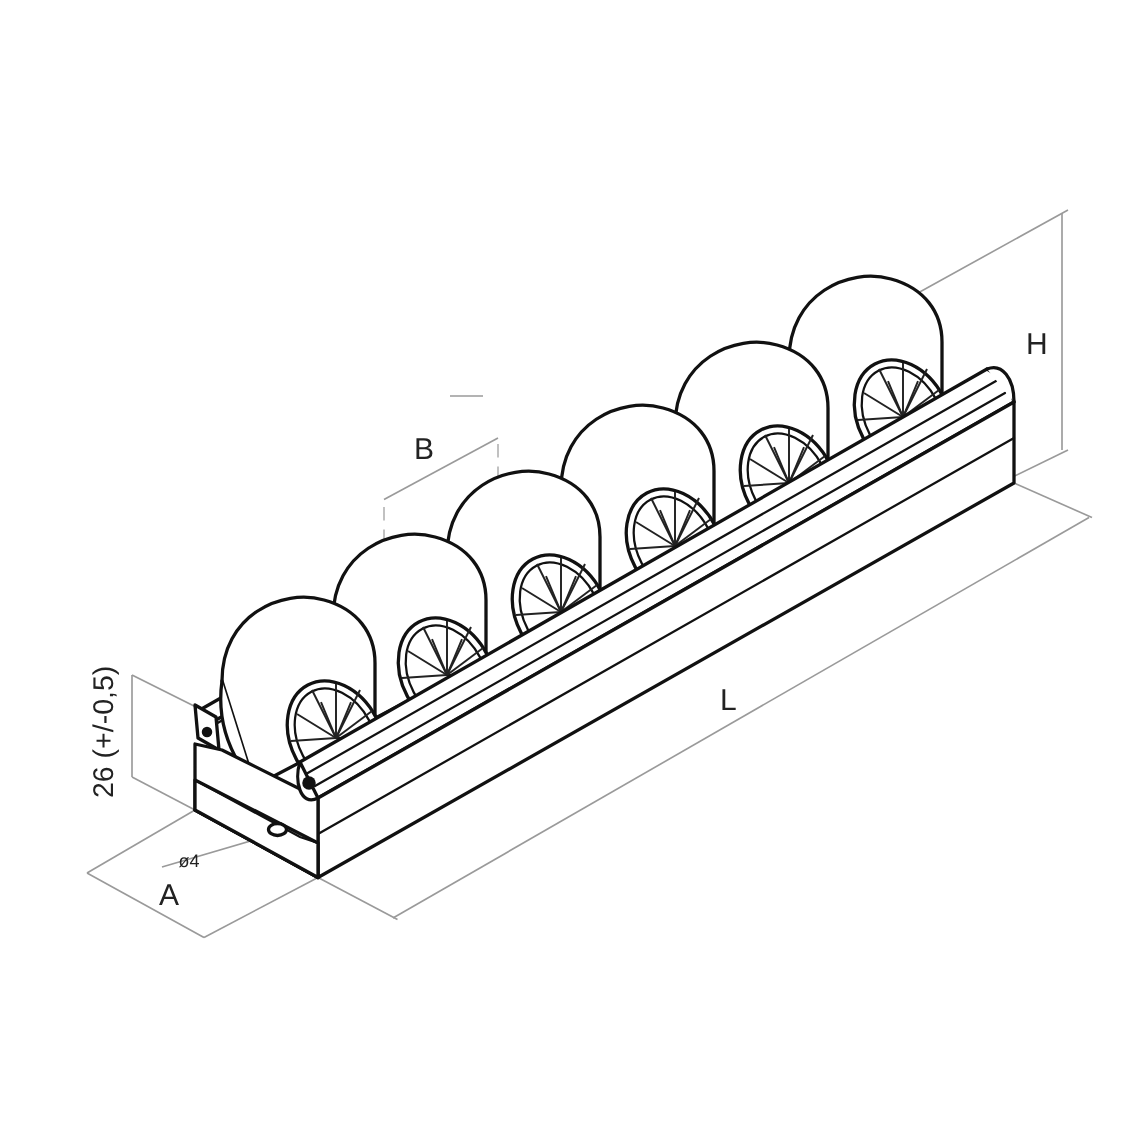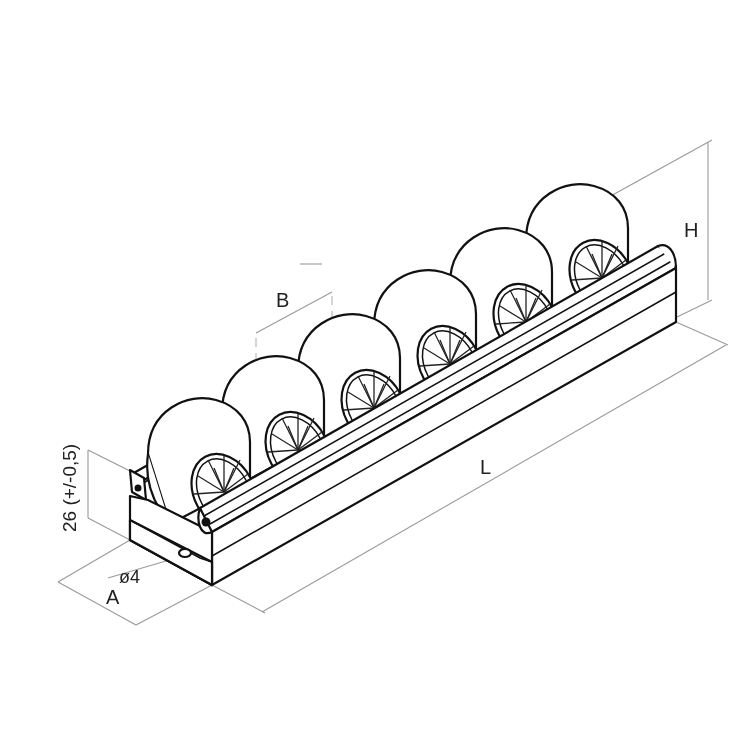--- a/index.html
+++ b/index.html
@@ -112,14 +112,14 @@
     <ellipse cx="185" cy="553" rx="6" ry="4" class="obj"></ellipse>
 
     <path class="obj" d="M 658,246 C 668,242 676,252 676,268" fill="none"></path>
   </g>
 </svg>
 
 <div class="lbl" style="left:684px; top:220px; font-size:20px;">H</div>
 <div class="lbl" style="left:480px; top:457px; font-size:20px;">L</div>
 <div class="lbl" style="left:276px; top:290px; font-size:20px;">B</div>
 <div class="lbl" style="left:106px; top:587px; font-size:20px;">A</div>
-<div class="lbl" style="left:119px; top:568px; font-size:18px;">ø4</div>
+<div class="lbl" style="left:119px; top:568px; font-size:12px;">ø4</div>
 <div class="lbl lbl-vert" style="left:60px; top:532px; font-size:19px;">26 (+/-0,5)</div>
 
 </body></html>

